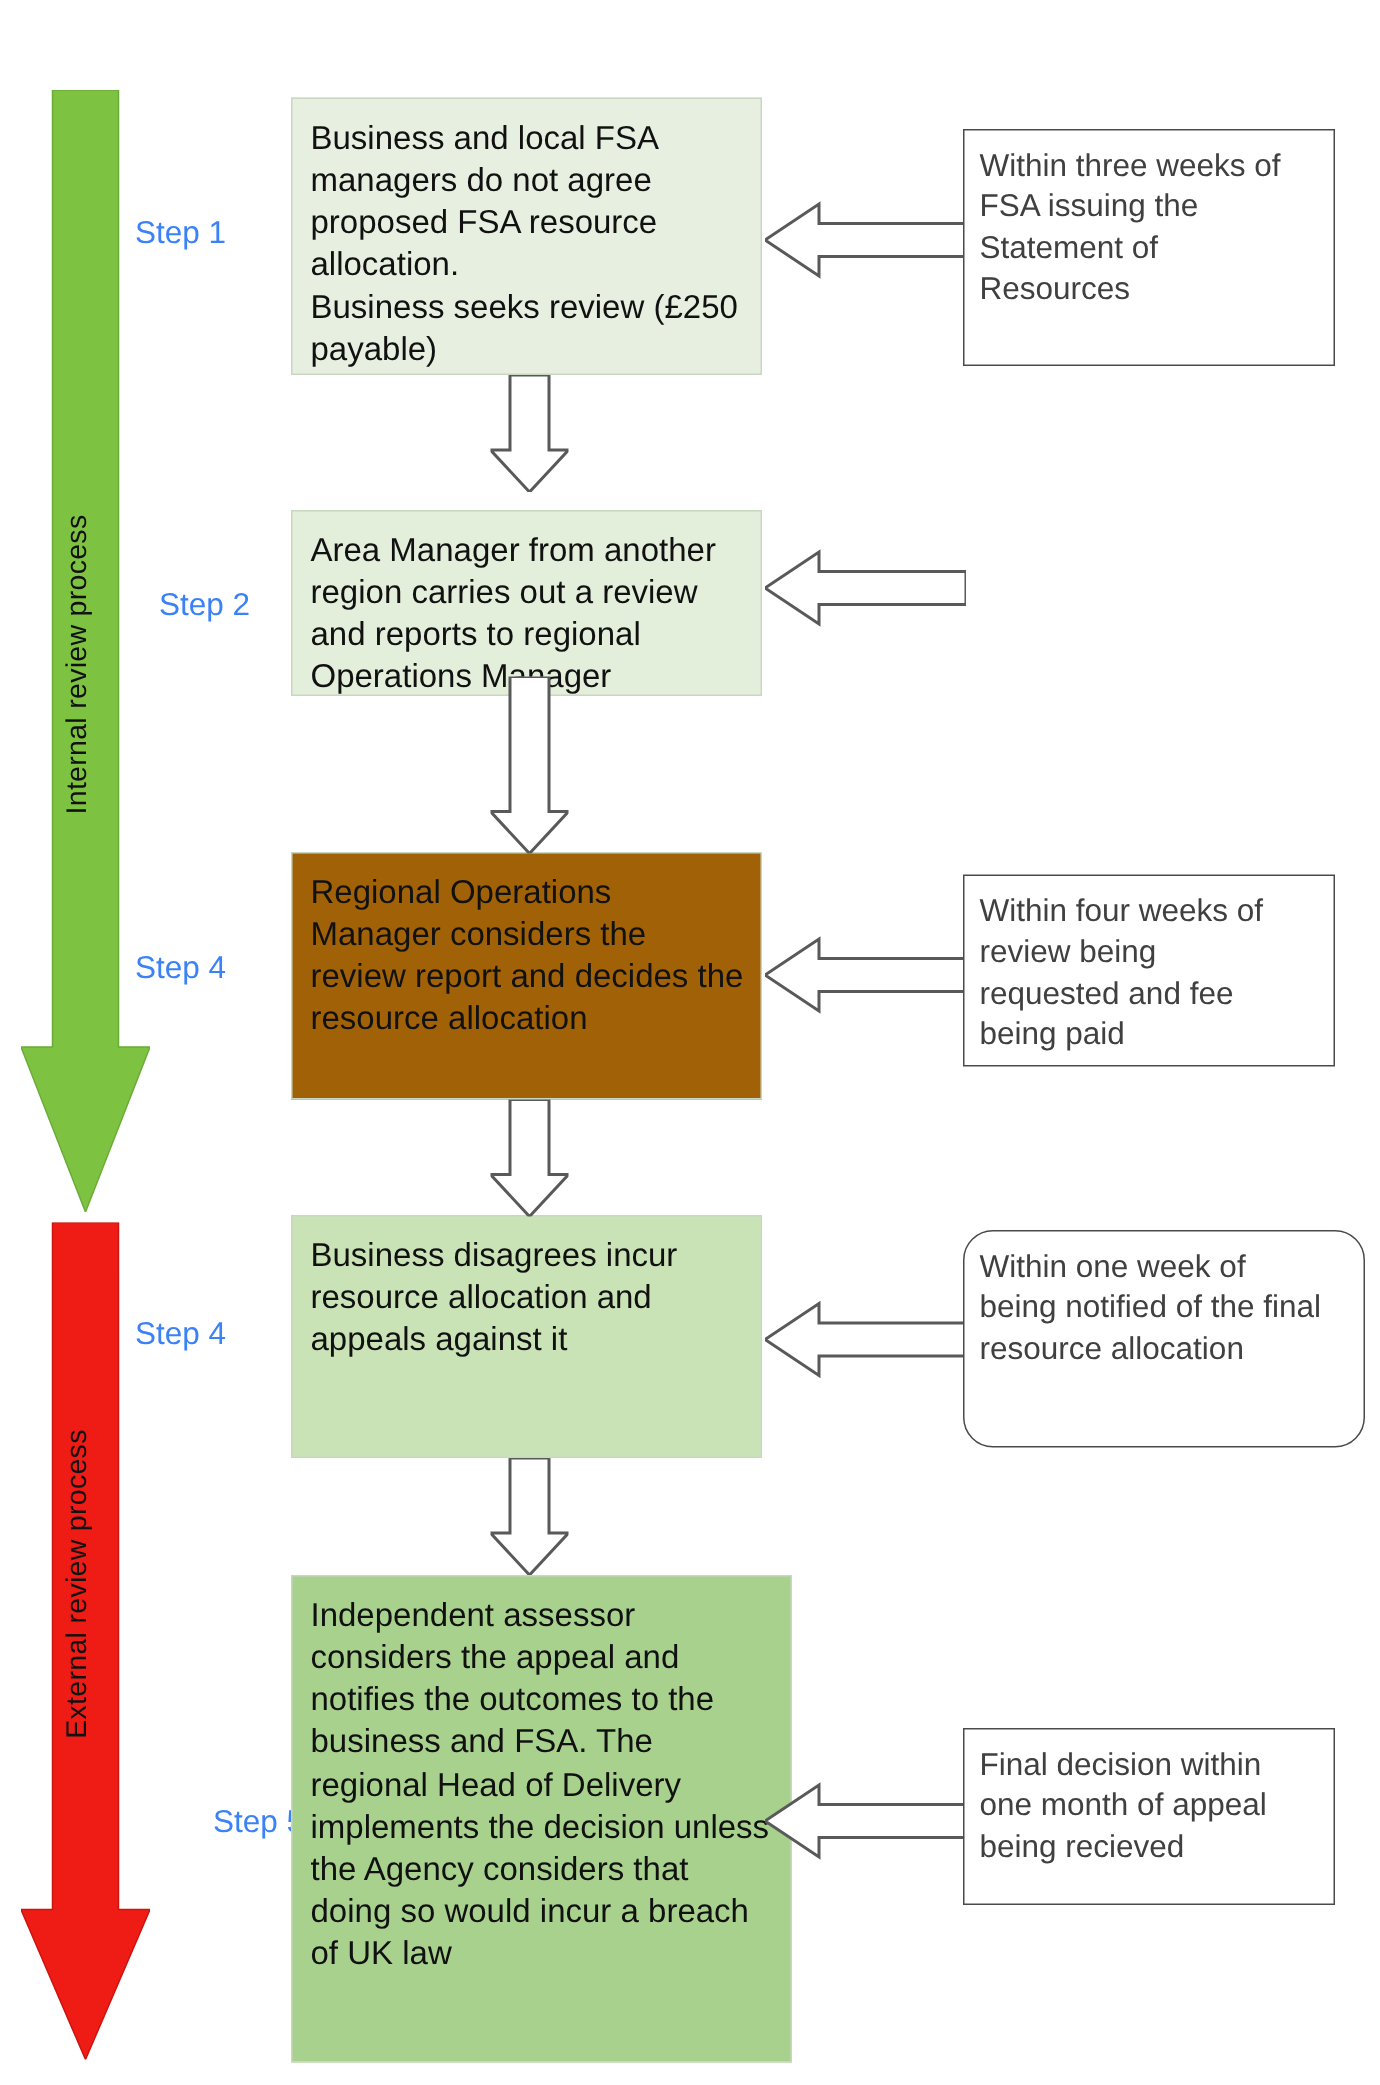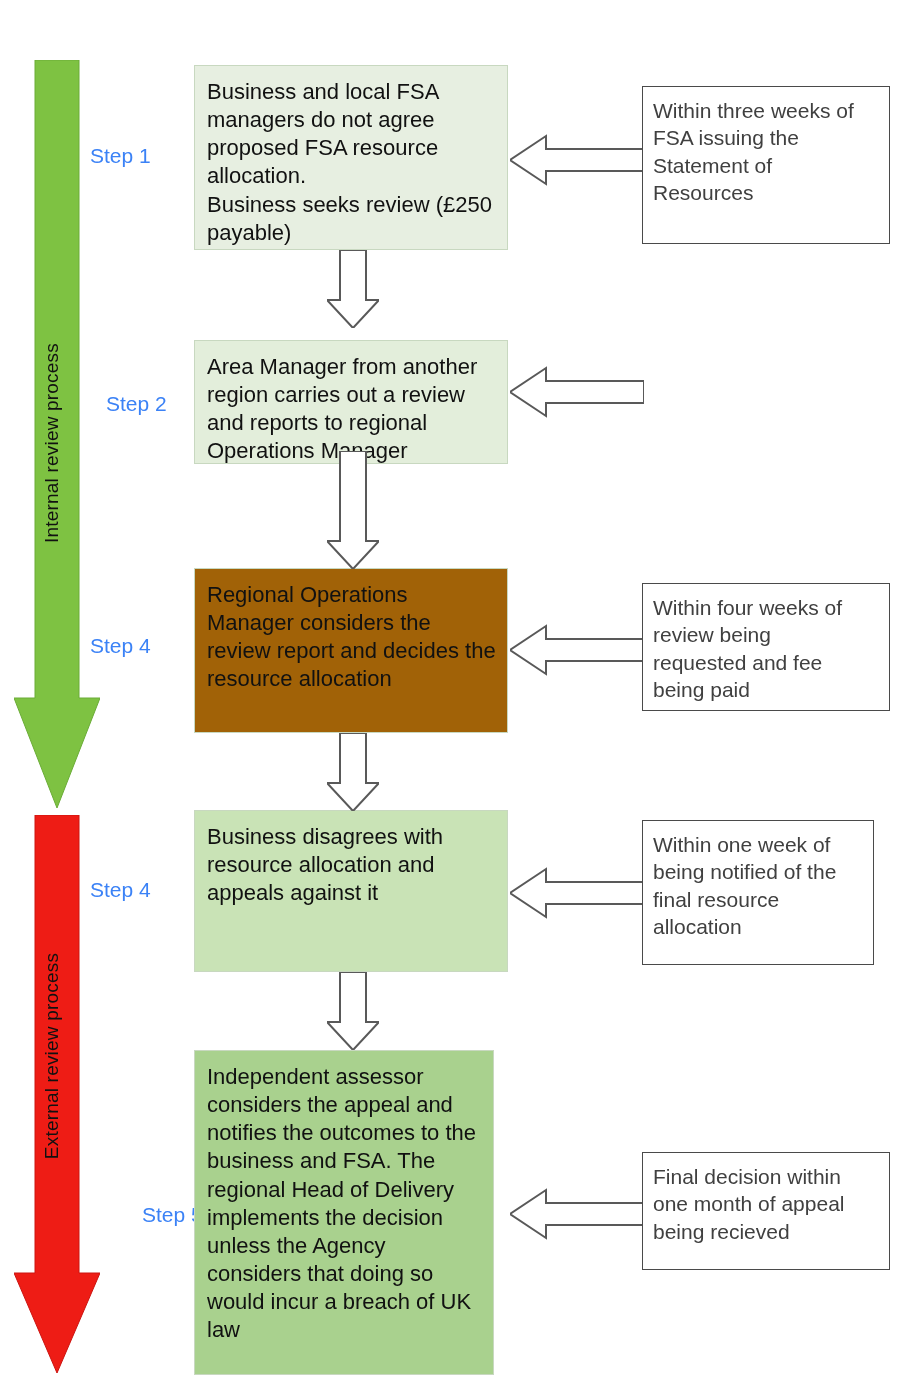--- a/index.html
+++ b/index.html
@@ -105,23 +105,23 @@
   <div class="step-label" style="left:90px; top:878px;">Step 4</div>
   <div class="step-label" style="left:95px; top:1203px;margin-left:47px;">Step 5</div>
 
   <div class="step-box" style="left:194px; top:65px; width:314px; height:185px; background:#e7efe1;">Business and local FSA managers do not agree proposed FSA resource allocation.
 Business seeks review (£250 payable)</div>
 
   <div class="step-box" style="left:194px; top:327px; width:314px; height:124px; background:#e3eedb;margin-top:13px;">Area Manager from another region carries out a review and reports to regional Operations Manager</div>
 
   <div class="step-box" style="left:194px; top:568px; width:314px; height:165px; background:#a16207;">Regional Operations Manager considers  the review report and decides the resource allocation</div>
 
-  <div class="step-box" style="left:194px; top:810px; width:314px; height:162px; background:#c9e3b6;">Business disagrees with resource allocation and appeals against it</div>
+  <div class="step-box" style="left:194px; top:810px; width:314px; height:162px; background:#c9e3b6;">Business disagrees incur resource allocation and appeals against it</div>
 
-  <div class="step-box" style="left:194px; top:1050px; width:300px; height:325px; background:#a9d18e;">Independent assessor considers the appeal and notifies the outcomes to the business and FSA. The regional Head of Delivery implements the decision unless the Agency considers that doing so would incur a breach of UK law</div>
+  <div class="step-box" style="left:194px; top:1050px; width:334px; height:325px; background:#a9d18e;">Independent assessor considers the appeal and notifies the outcomes to the business and FSA. The regional Head of Delivery implements the decision unless the Agency considers that doing so would incur a breach of UK law</div>
 
   <div class="connector" style="left:327px; top:250px;">
     <svg width="52" height="78" viewBox="0 0 52 78">
       <polygon points="13,0 39,0 39,50 52,50 26,78 0,50 13,50" fill="#ffffff" stroke="#595959" stroke-width="2"></polygon>
     </svg>
   </div>
 
   <div class="connector" style="left:327px; top:451px;">
     <svg width="52" height="118" viewBox="0 0 52 118">
       <polygon points="13,0 39,0 39,90 52,90 26,118 0,90 13,90" fill="#ffffff" stroke="#595959" stroke-width="2"></polygon>
@@ -168,17 +168,17 @@
     <svg width="134" height="56" viewBox="0 0 134 56">
       <polygon points="0,28 36,4 36,17 134,17 134,39 36,39 36,52" fill="#ffffff" stroke="#595959" stroke-width="2"></polygon>
     </svg>
   </div>
 
   <div class="note-box" style="left:642px; top:86px; width:248px; height:158px;">Within three weeks of FSA issuing the Statement of Resources</div>
 
 
   <div class="note-box" style="left:642px; top:583px; width:248px; height:128px;">Within four weeks of review being requested and fee being paid</div>
 
-  <div class="note-box" style="left:642px; top:820px; width:232px; height:145px;">Within one week of being notified of the final resource allocation</div>
+  <div class="note-box" style="left:642px; top:820px; width:268px; height:145px;border-radius:20px;">Within one week of being notified of the final resource allocation</div>
 
   <div class="note-box" style="left:642px; top:1152px; width:248px; height:118px;">Final decision within one month of appeal being recieved</div>
 
 </div>
 
 </body></html>

